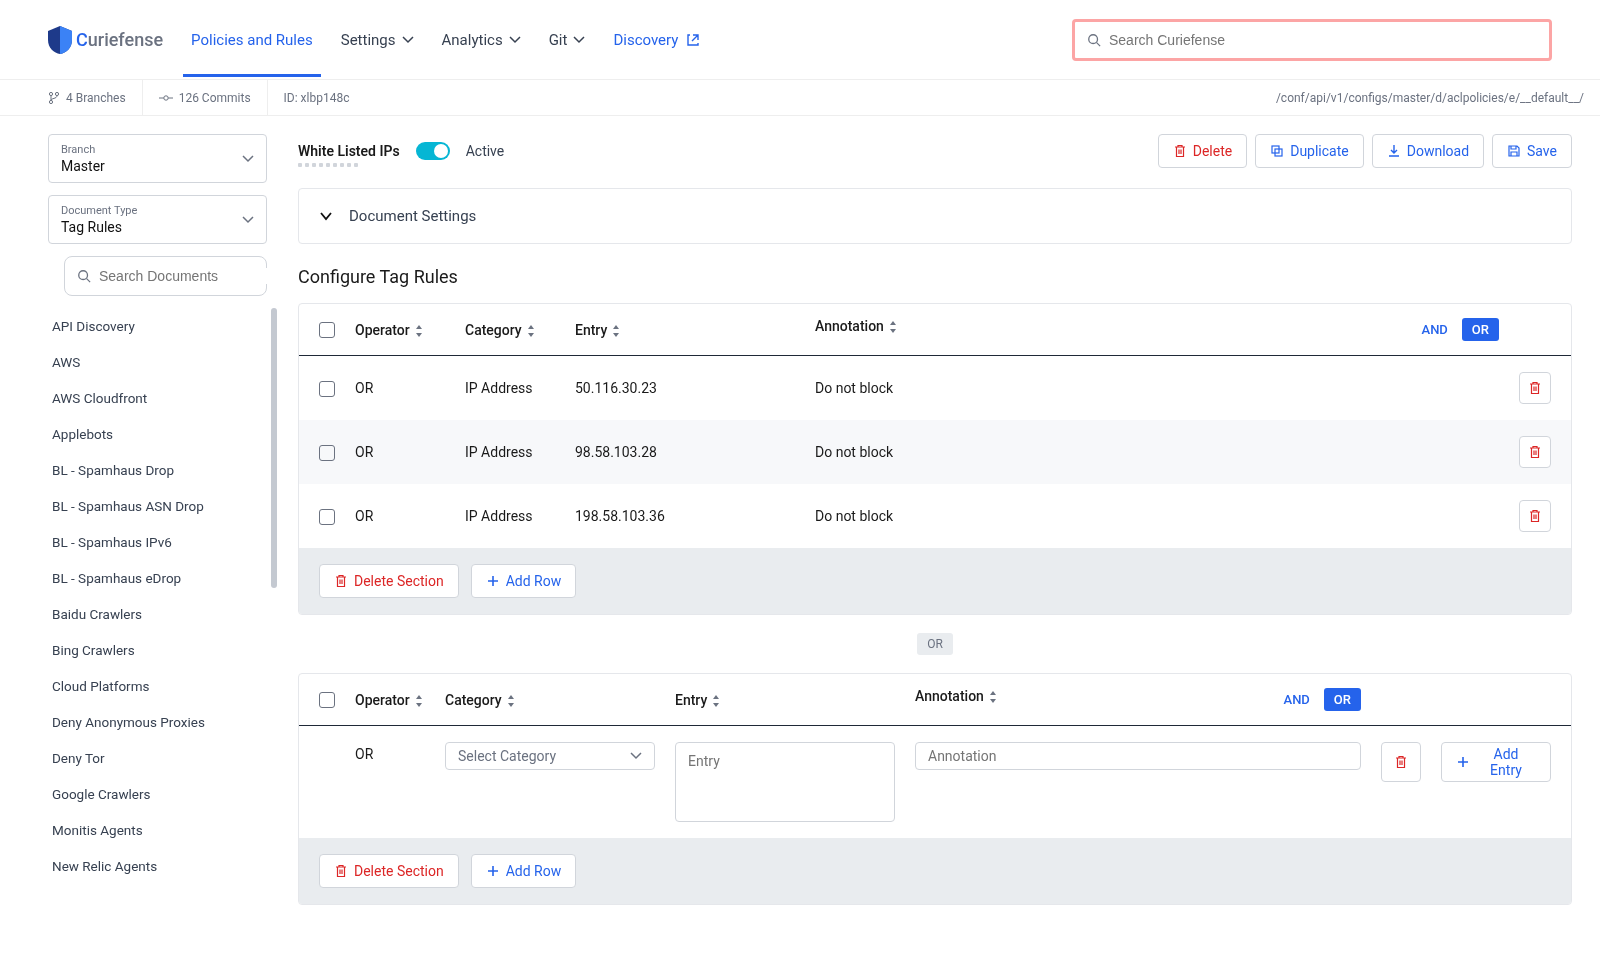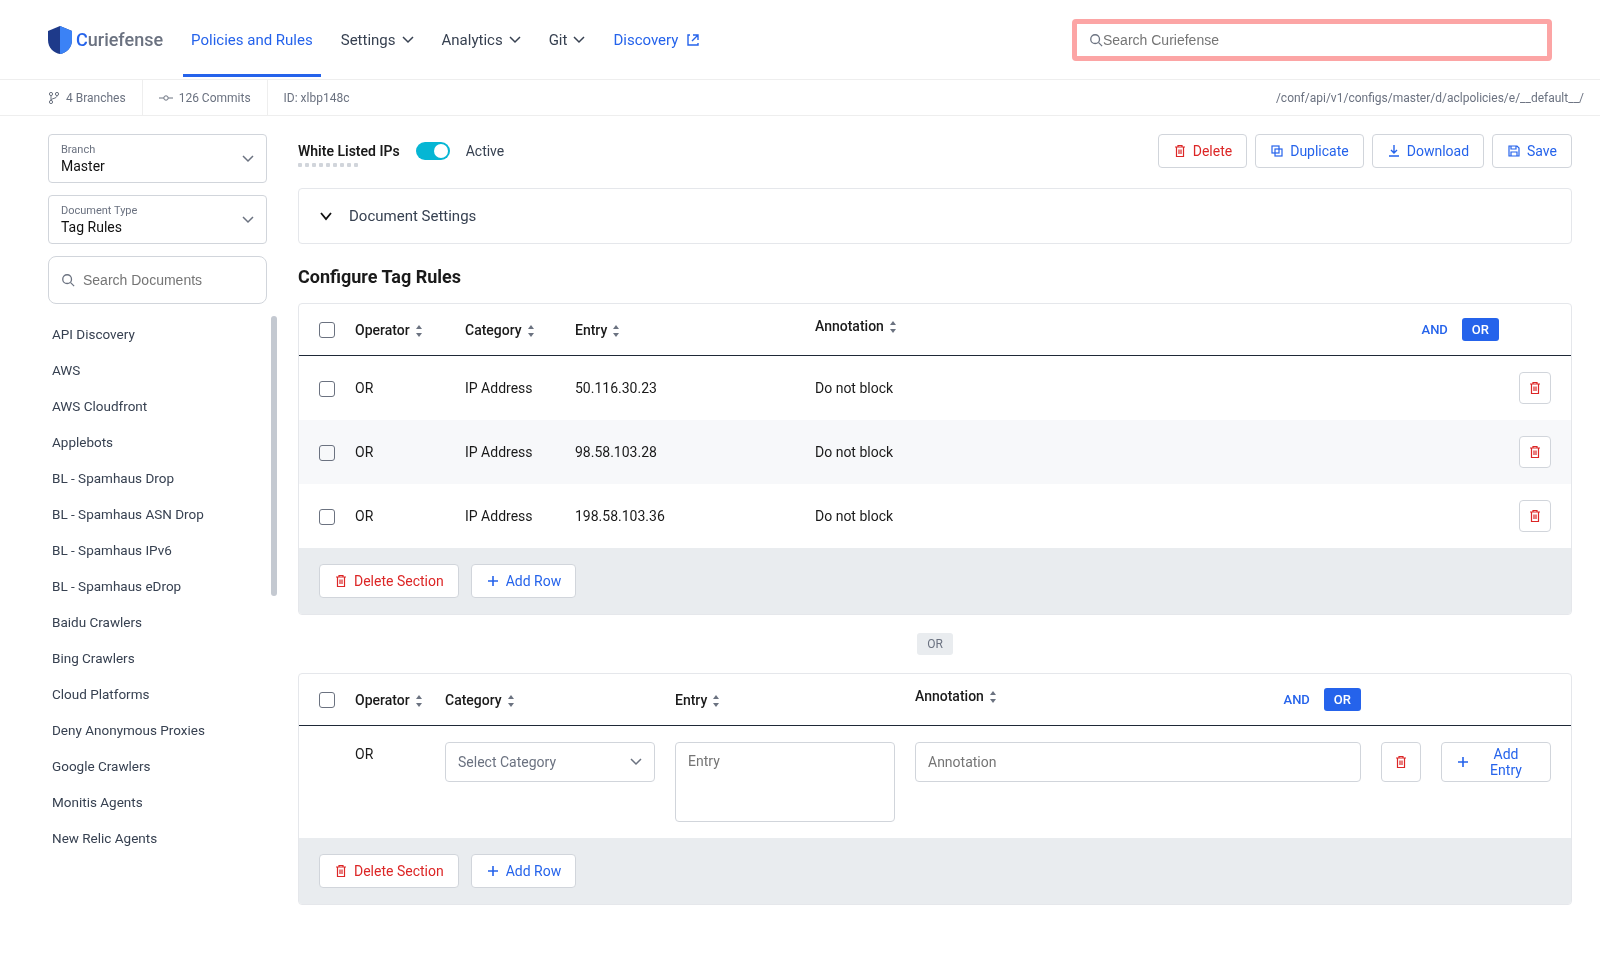--- a/index.html
+++ b/index.html
@@ -12,40 +12,40 @@
 .logo-text { font-size: 18px; font-weight: 500; }
 .logo-c { color: #2563eb; }
 .logo-rest { color: #6b7280; }
 .nav-items { display: flex; align-items: center; gap: 28px; font-size: 15px; justify-content: space-between; }
 .nav-item { display: flex; align-items: center; gap: 6px; cursor: pointer; color: #374151; }
 .nav-item.active { color: #2563eb; position: relative; }
 .nav-item.active::after { content: ''; position: absolute; left: -8px; right: -8px; bottom: -28px; height: 3px; background: #2563eb; }
 .nav-item.link { color: #2563eb; }
 .chevron-down { width: 12px; height: 8px; }
 .ext-icon { width: 14px; height: 14px; margin-left: 2px; }
-.topnav .search { margin-left: auto; width: 480px; height: 42px; border: 5px solid #fca5a5; border-radius: 4px; display: flex; align-items: center; padding: 0 12px; }
+.topnav .search { margin-left: auto; width: 480px; height: 42px; border: 3px solid #fca5a5; border-radius: 4px; display: flex; align-items: center; padding: 0 12px; gap: 8px; }
 .topnav .search input { border: none; outline: none; flex: 1; font-size: 14px; }
 
 
 .subbar { display: flex; align-items: center; height: 36px; border-bottom: 1px solid #eee; font-size: 12px; color: #6b7280; }
 .subbar .cell { display: flex; align-items: center; gap: 6px; padding: 0 16px; height: 100%; border-right: 1px solid #eee; }
 .subbar .cell.first { padding-left: 48px; }
 .subbar .path { margin-left: auto; padding-right: 16px; }
 
 
 .main { display: flex; }
 .sidebar { width: 280px; padding: 18px 12px 0 48px; border-right: 1px solid transparent; }
 .content { flex: 1; padding: 18px 28px 40px 18px; }
 
 
 .select-box { border: 1px solid #d1d5db; border-radius: 4px; padding: 8px 12px; margin-bottom: 12px; display: flex; align-items: center; position: relative; }
 .select-box .lbl { font-size: 11px; color: #6b7280; display: block; margin-bottom: 2px; }
 .select-box .val { font-size: 14px; color: #111; }
 .select-box .chev { position: absolute; right: 12px; top: 50%; transform: translateY(-50%); }
-.side-search { border: 1px solid #d1d5db; border-radius: 8px; height: 48px; display: flex; align-items: center; padding: 0 12px; gap: 8px; margin-bottom: 12px; }
+.side-search { border: 1px solid #d1d5db; border-radius: 8px; height: 40px; display: flex; align-items: center; padding: 0 12px; gap: 8px; margin-bottom: 12px; margin-left: 16px; }
 .side-search input { border: none; outline: none; flex: 1; font-size: 14px; }
 .doc-list-wrapper { position: relative; }
 .doc-list { list-style: none; }
 .doc-list li { padding: 10px 4px; font-size: 13.5px; color: #374151; cursor: pointer; }
 .scroll-ind { position: absolute; right: -10px; top: 0; width: 6px; height: 280px; background: #c4c9d1; border-radius: 3px; }
 
 
 .page-head { display: flex; align-items: center; gap: 16px; margin-bottom: 20px; }
 .page-title { font-size: 14px; font-weight: 600; position: relative; }
 .page-title-underline { position: absolute; left: 0; bottom: -8px; display: flex; gap: 3px; }
@@ -57,21 +57,21 @@
 .btn { display: inline-flex; align-items: center; gap: 6px; border: 1px solid #d1d5db; background: #fff; border-radius: 4px; padding: 8px 14px; font-size: 14px; cursor: pointer; font-family: inherit; }
 .btn.red { color: #dc2626; }
 .btn.blue { color: #2563eb; }
 .icon { width: 14px; height: 14px; flex-shrink: 0; }
 
 
 .collapsible { border: 1px solid #e5e7eb; border-radius: 4px; padding: 18px 20px; display: flex; align-items: center; gap: 16px; margin-bottom: 22px; cursor: pointer; }
 .collapsible .title { font-size: 15px; color: #374151; }
 
 
-.section-subtitle { font-size: 18px; font-weight: 700; margin-bottom: 16px; }
+.section-subtitle { font-size: 18px; font-weight: 400; margin-bottom: 16px; }
 
 
 .rule-section { border: 1px solid #e5e7eb; border-radius: 4px; margin-bottom: 0; overflow: hidden; }
 .rule-table { width: 100%; border-collapse: collapse; }
 .rule-table thead th { text-align: left; font-weight: 500; font-size: 14px; padding: 14px 10px; border-bottom: 1px solid #1f2937; white-space: nowrap; }
 .rule-table thead th:first-child { padding-left: 20px; width: 44px; }
 .andor-tabs { float: right; display: flex; align-items: center; gap: 8px; }
 .andor-and { color: #2563eb; font-size: 13px; padding: 4px 6px; cursor: pointer; }
 .andor-or { background: #2563eb; color: #fff; font-size: 13px; padding: 4px 10px; border-radius: 3px; cursor: pointer; }
 .rule-table tbody td { padding: 16px 10px; font-size: 14px; }
@@ -83,21 +83,21 @@
 
 
 .section-footer { background: #e9ecef; padding: 16px 20px; display: flex; gap: 12px; }
 
 
 .or-sep { display: flex; justify-content: center; margin: 18px 0; }
 .or-pill { background: #e9ecef; color: #6b7280; font-size: 12px; padding: 4px 10px; border-radius: 3px; }
 
 
 .input-row td { vertical-align: top; }
-.ctrl { border: 1px solid #d1d5db; border-radius: 4px; height: 40px; padding: 0 12px; font-size: 14px; display: flex; align-items: center; justify-content: space-between; color: #6b7280; }
+.ctrl { border: 1px solid #d1d5db; border-radius: 4px; height: 28px; padding: 0 12px; font-size: 14px; display: flex; align-items: center; justify-content: space-between; color: #6b7280; }
 .ctrl.entry-cell { height: 80px; align-items: flex-start; padding-top: 10px; }
 .ctrl input { border: none; outline: none; width: 100%; font-size: 14px; font-family: inherit; }
 
 svg { display: block; }
 </style>
 </head>
 <body>
 
 <div class="topnav">
   <div class="logo">
@@ -226,20 +226,21 @@
         <li>AWS Cloudfront</li>
         <li>Applebots</li>
         <li>BL - Spamhaus Drop</li>
         <li>BL - Spamhaus ASN Drop</li>
         <li>BL - Spamhaus IPv6</li>
         <li>BL - Spamhaus eDrop</li>
         <li>Baidu Crawlers</li>
         <li>Bing Crawlers</li>
         <li>Cloud Platforms</li>
         <li>Deny Anonymous Proxies</li>
+        <li>Deny Tor</li>
         <li>Google Crawlers</li>
         <li>Monitis Agents</li>
         <li>New Relic Agents</li>
       </ul>
       <div class="scroll-ind"></div>
     </div>
   </div>
 
   <div class="content">
     <div class="page-head">

